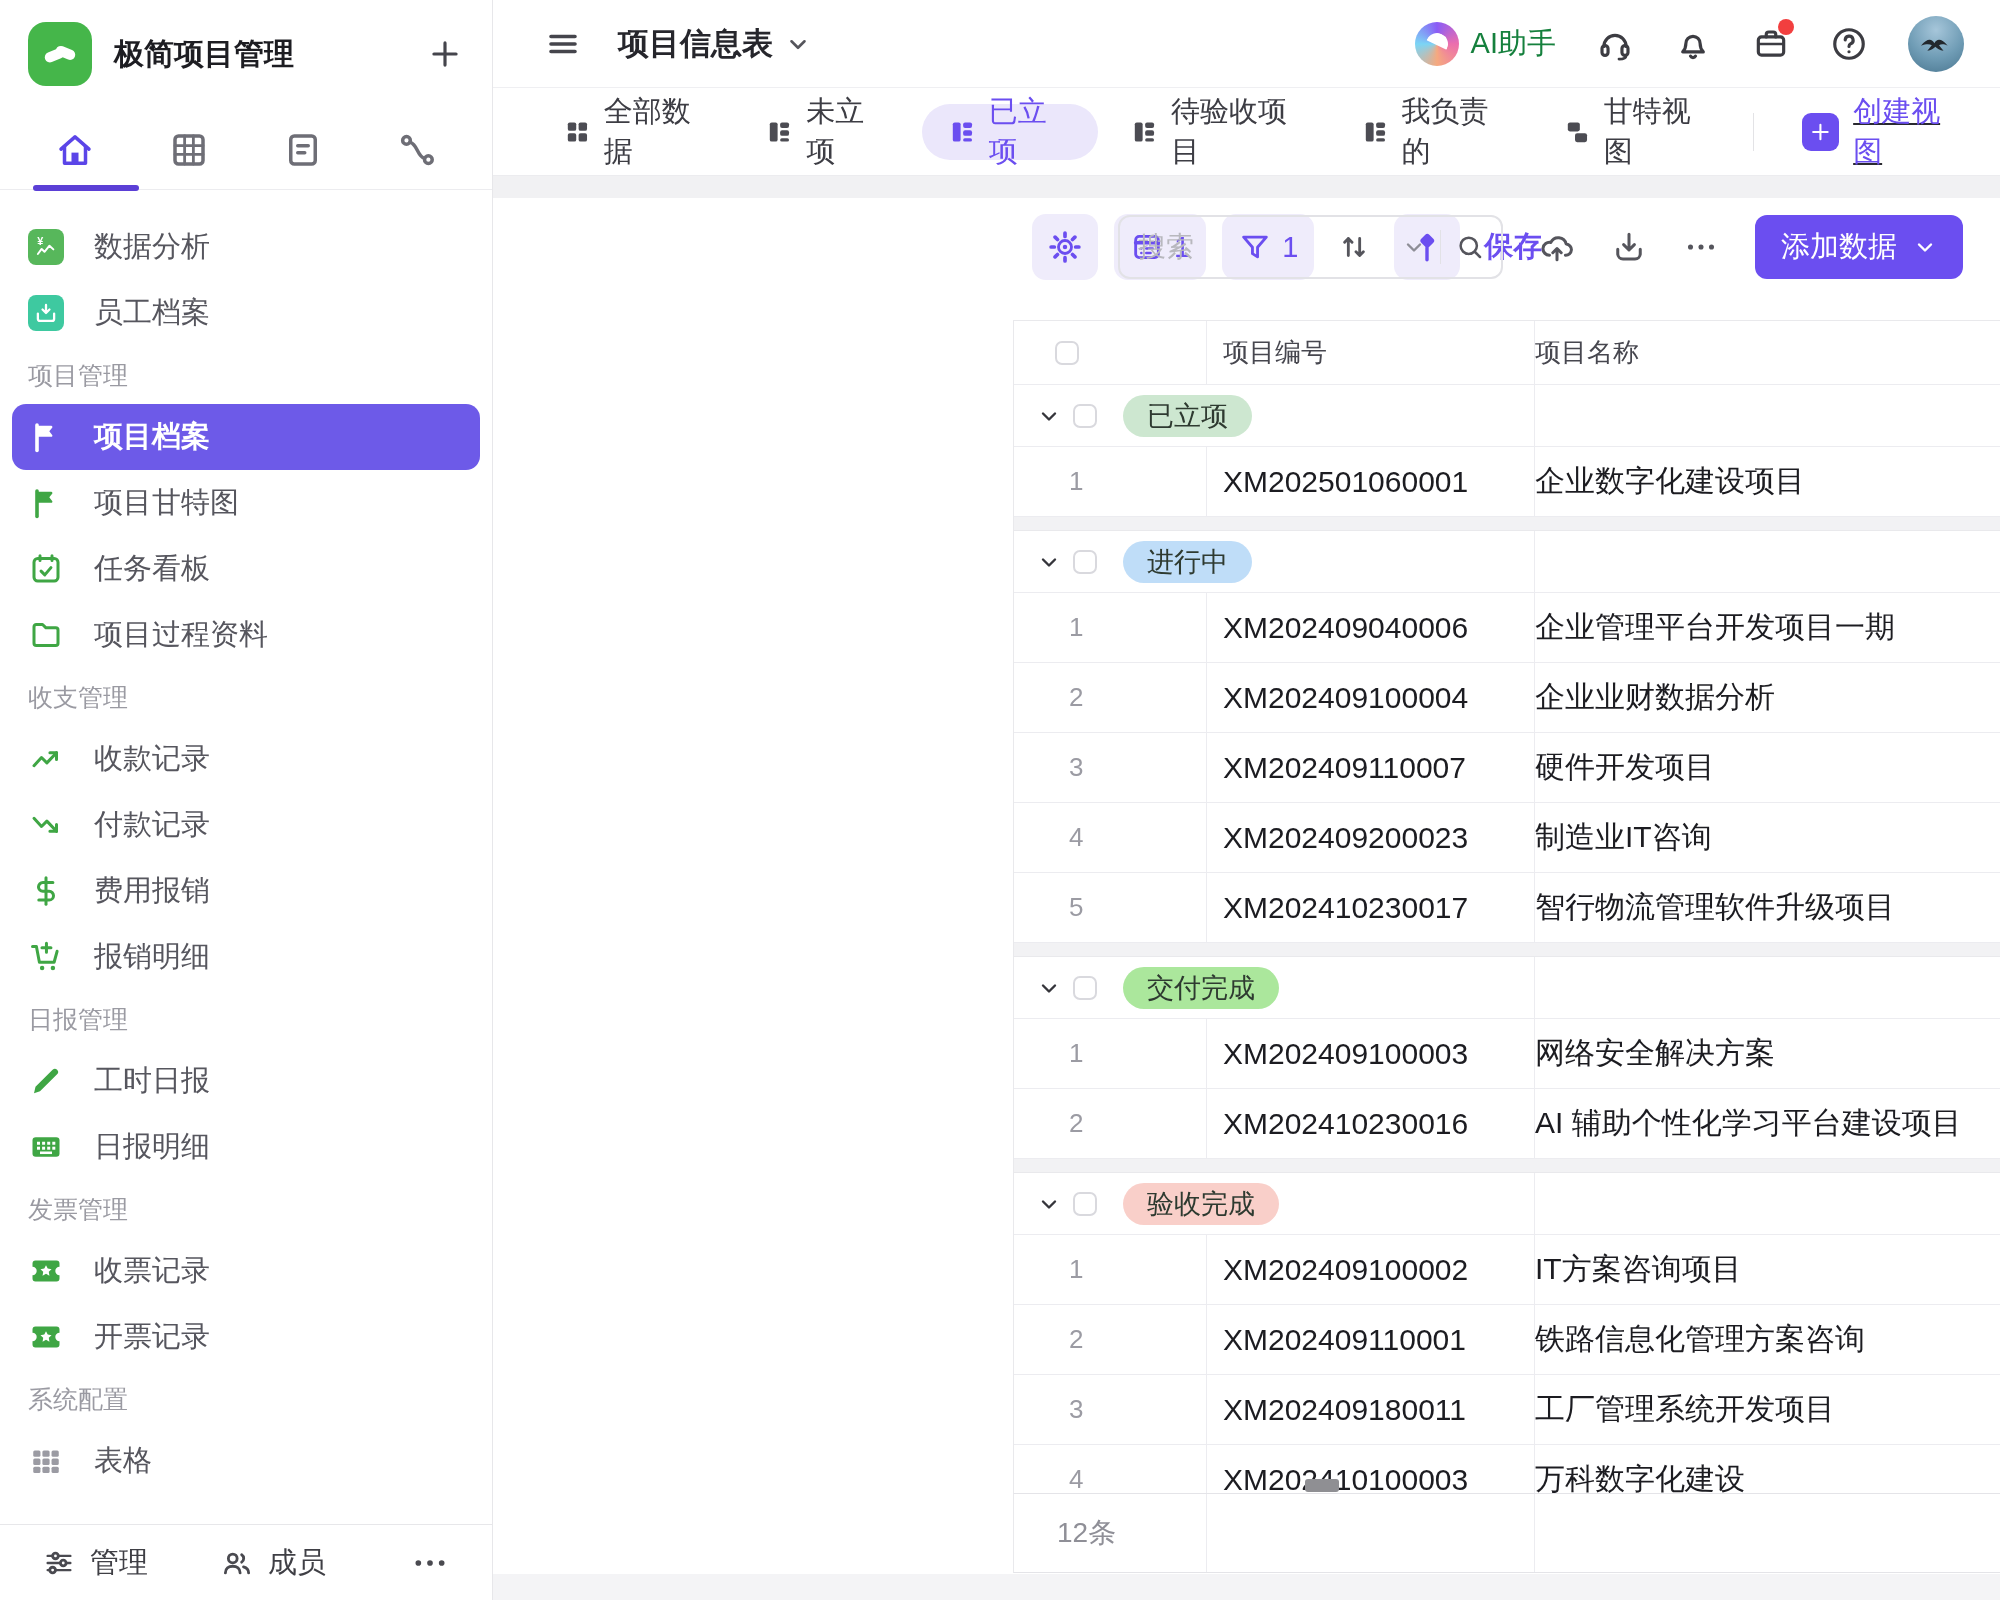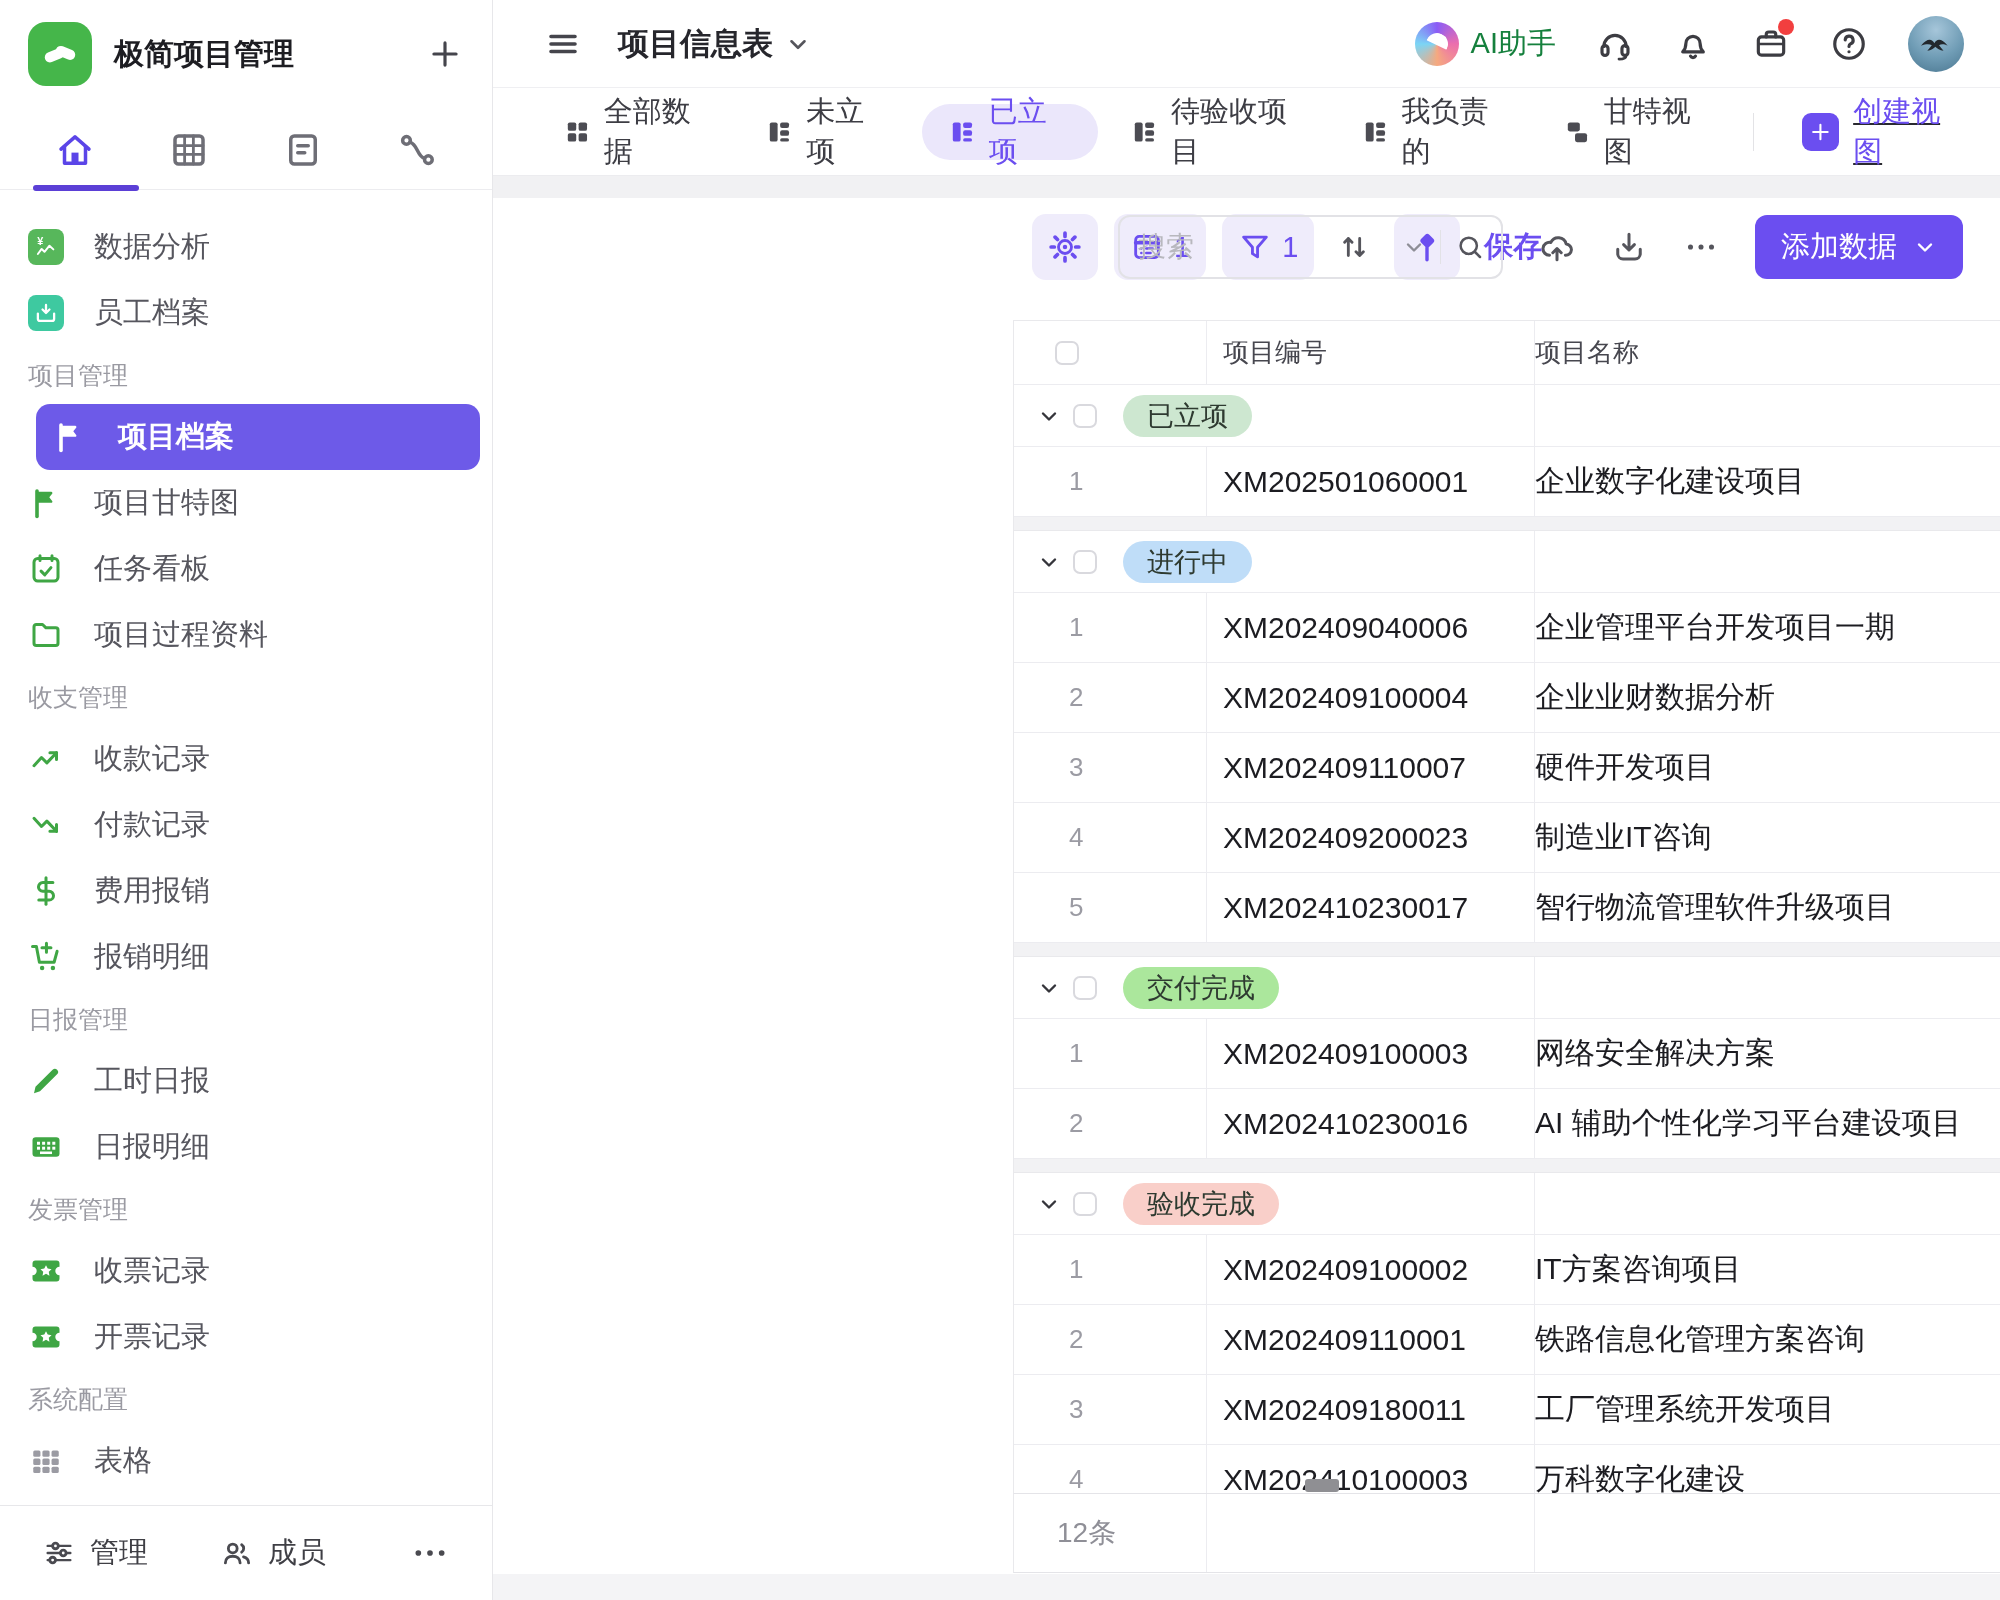--- a/index.html
+++ b/index.html
@@ -20,24 +20,24 @@
   .itab { width:42px; height:42px; color:#6e6e76; cursor:pointer; }
   .itab.active { color:#5B45E8; }
   .tabs-divider { position:absolute; top:189px; left:0; right:0; height:1px; background:#ececef; }
   .tabs-underline { position:absolute; top:185px; left:33px; width:106px; height:6px; border-radius:3px; background:#5B3FD6; }
   #side-list { position:absolute; top:214px; left:12px; right:12px; bottom:95px; overflow:hidden; }
   .side-label { height:58px; display:flex; align-items:center; padding-left:16px; font-size:25px; color:#9a9aa2; }
   .side-item { height:66px; display:flex; align-items:center; padding-left:16px; border-radius:14px; cursor:pointer; }
   .side-item .side-ico { width:36px; height:36px; color:#3FA644; flex:0 0 36px; }
   .side-ico.app { border-radius:8px; padding:5px; }
   .side-item span.lbl { margin-left:30px; font-size:29px; color:#56565e; }
-  .side-item.active { background:#6D5AE8;margin-left:24px; }
+  .side-item.active { background:#6D5AE8; }
   .side-item.active .side-ico { color:#ffffff; }
   .side-item.active span.lbl { color:#fff; font-weight:bold; }
-  .side-footer { position:absolute; left:0; right:0; bottom:0; height:95px; border-top:1px solid #e7e7ea; display:flex; align-items:center; padding:0 42px; }
+  .side-footer { position:absolute; left:0; right:0; bottom:0; height:76px; border-top:1px solid #e7e7ea; display:flex; align-items:center; padding:0 42px; }
   .sf-item { display:flex; align-items:center; gap:14px; font-size:29px; color:#3f3f45; cursor:pointer; }
   .sf-item .ic { width:34px; height:34px; color:#4a4a50; }
   .sf-item + .sf-item { margin-left:72px; }
   .sf-dots { margin-left:auto; width:40px; height:40px; color:#4a4a50; cursor:pointer; }
 
   
   .main { position:absolute; left:493px; top:0; right:0; height:1600px; background:#fff; }
   .m-header { position:absolute; top:0; left:0; right:0; height:88px; display:flex; align-items:center; padding:0 36px 0 52px; border-bottom:1px solid #efeff2; }
   .hamburger { width:36px; height:36px; color:#45454c; cursor:pointer; }
   .m-title { margin-left:37px; font-size:31px; font-weight:bold; color:#26262c; }

